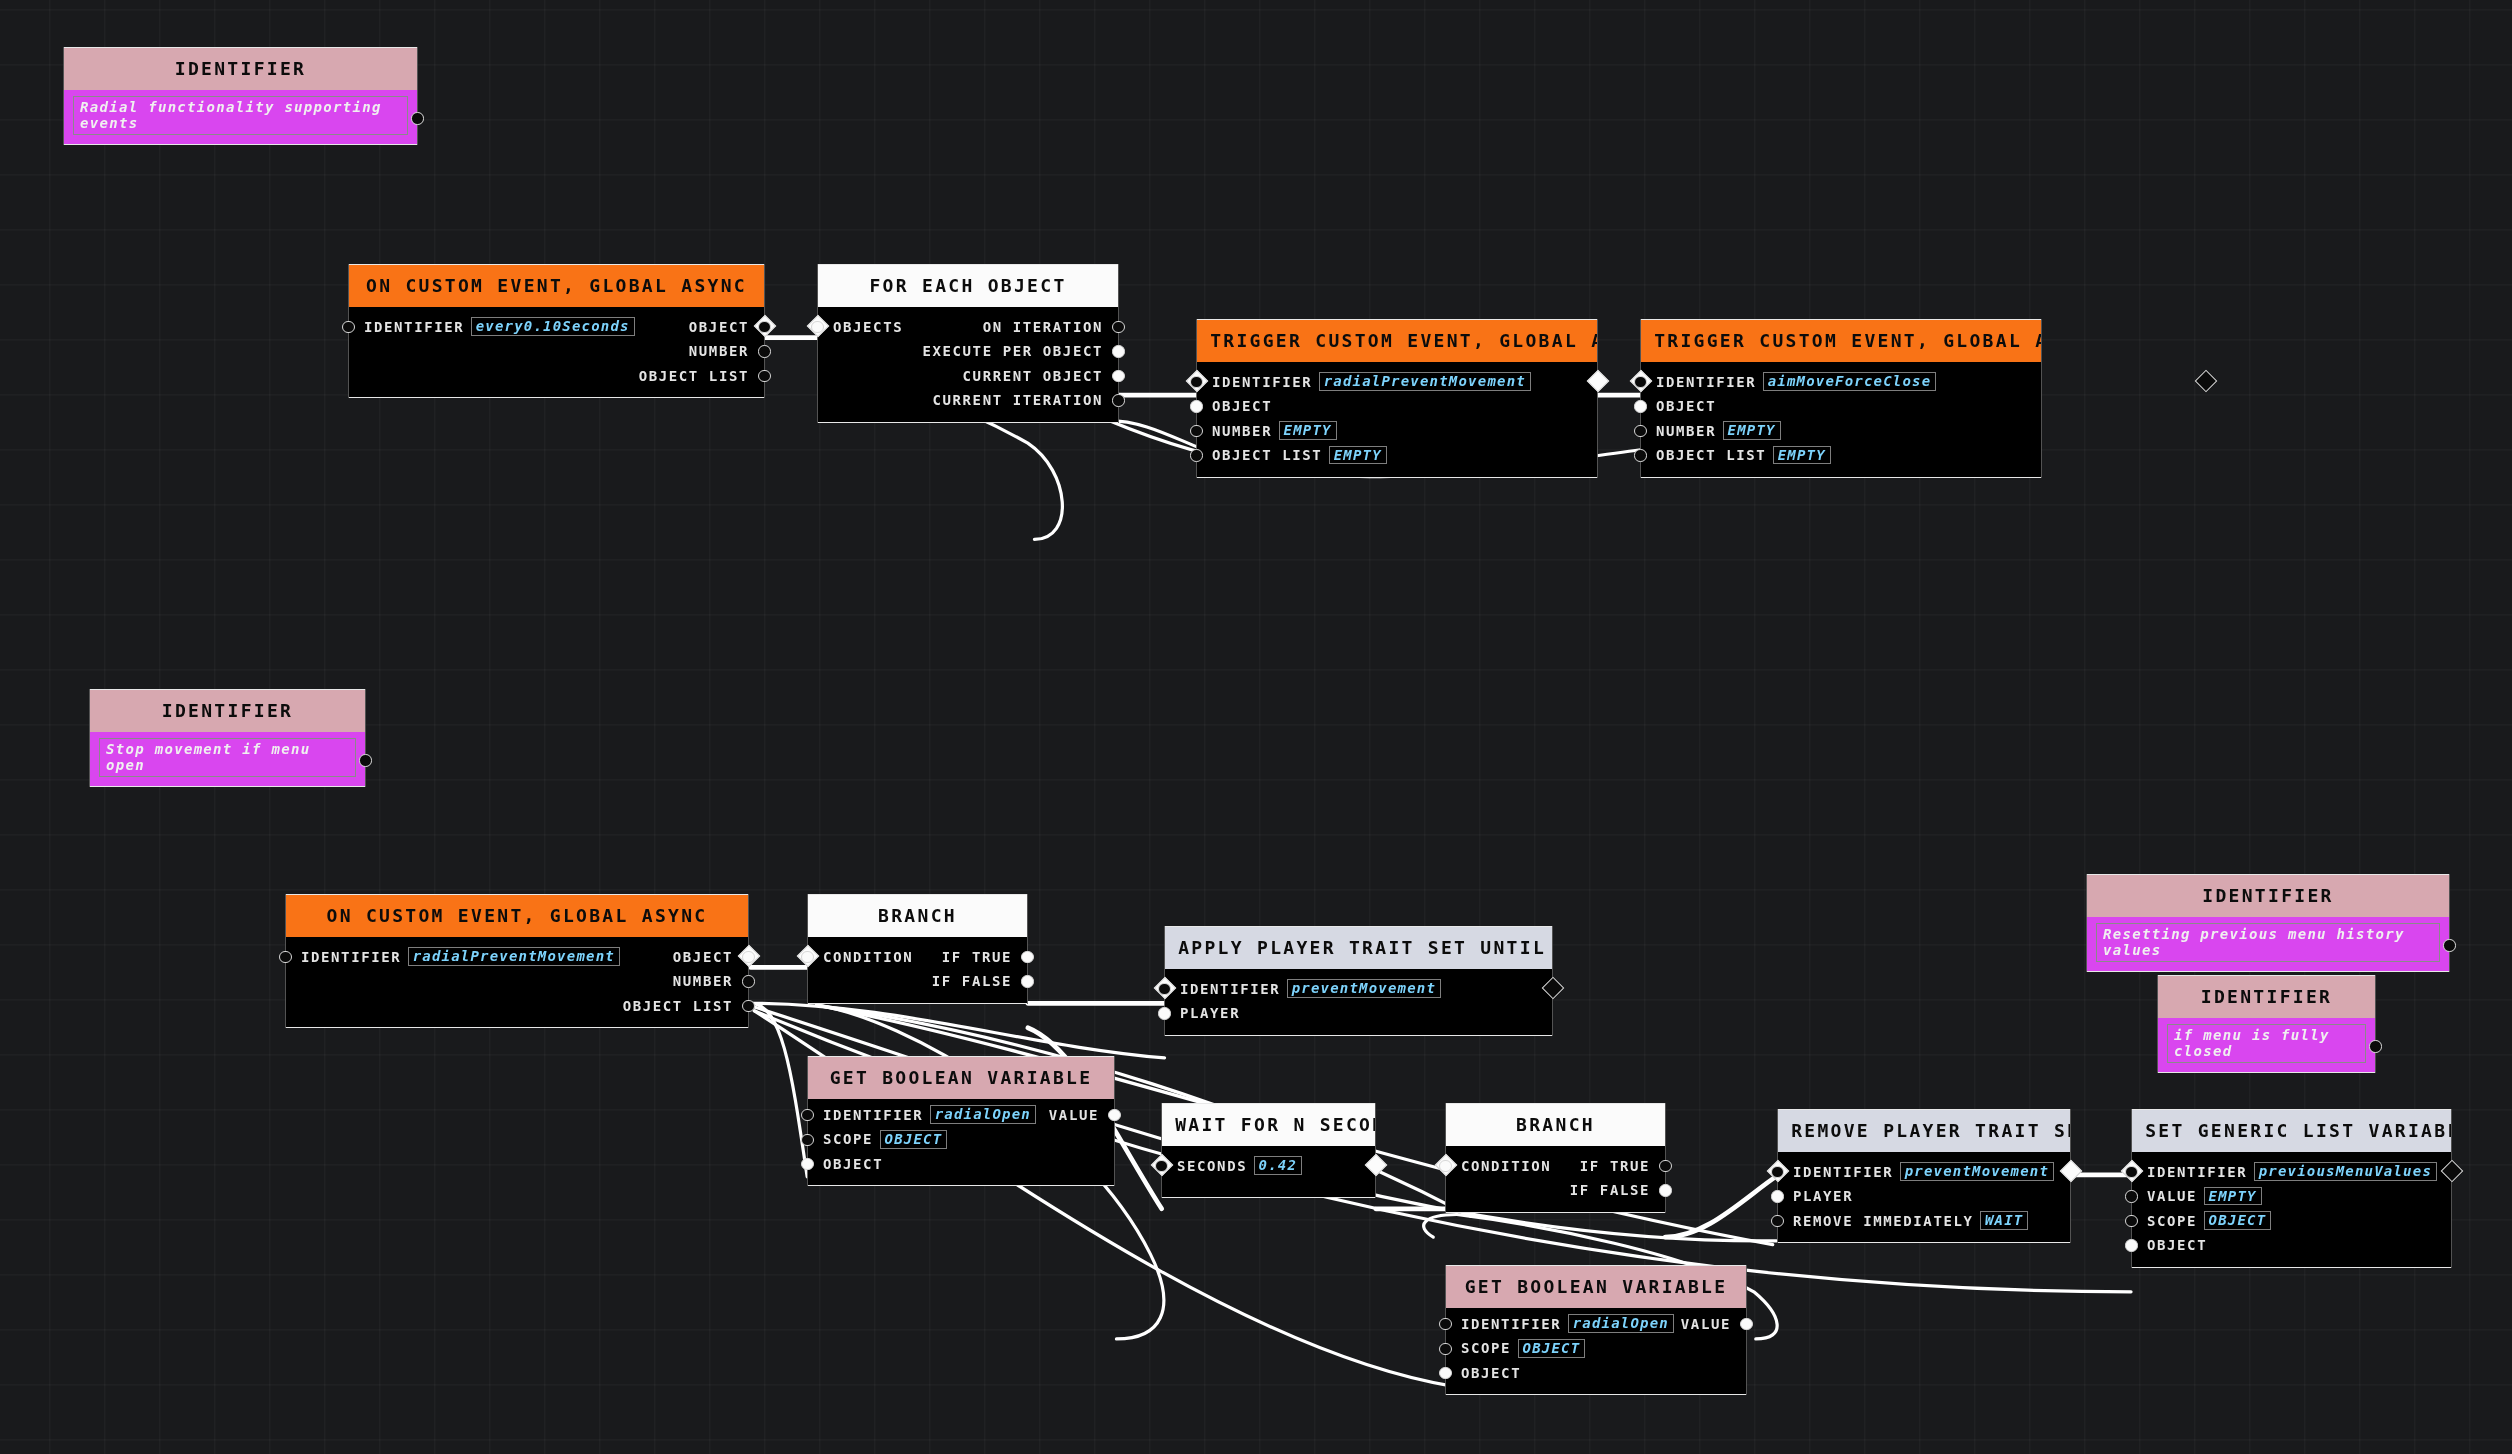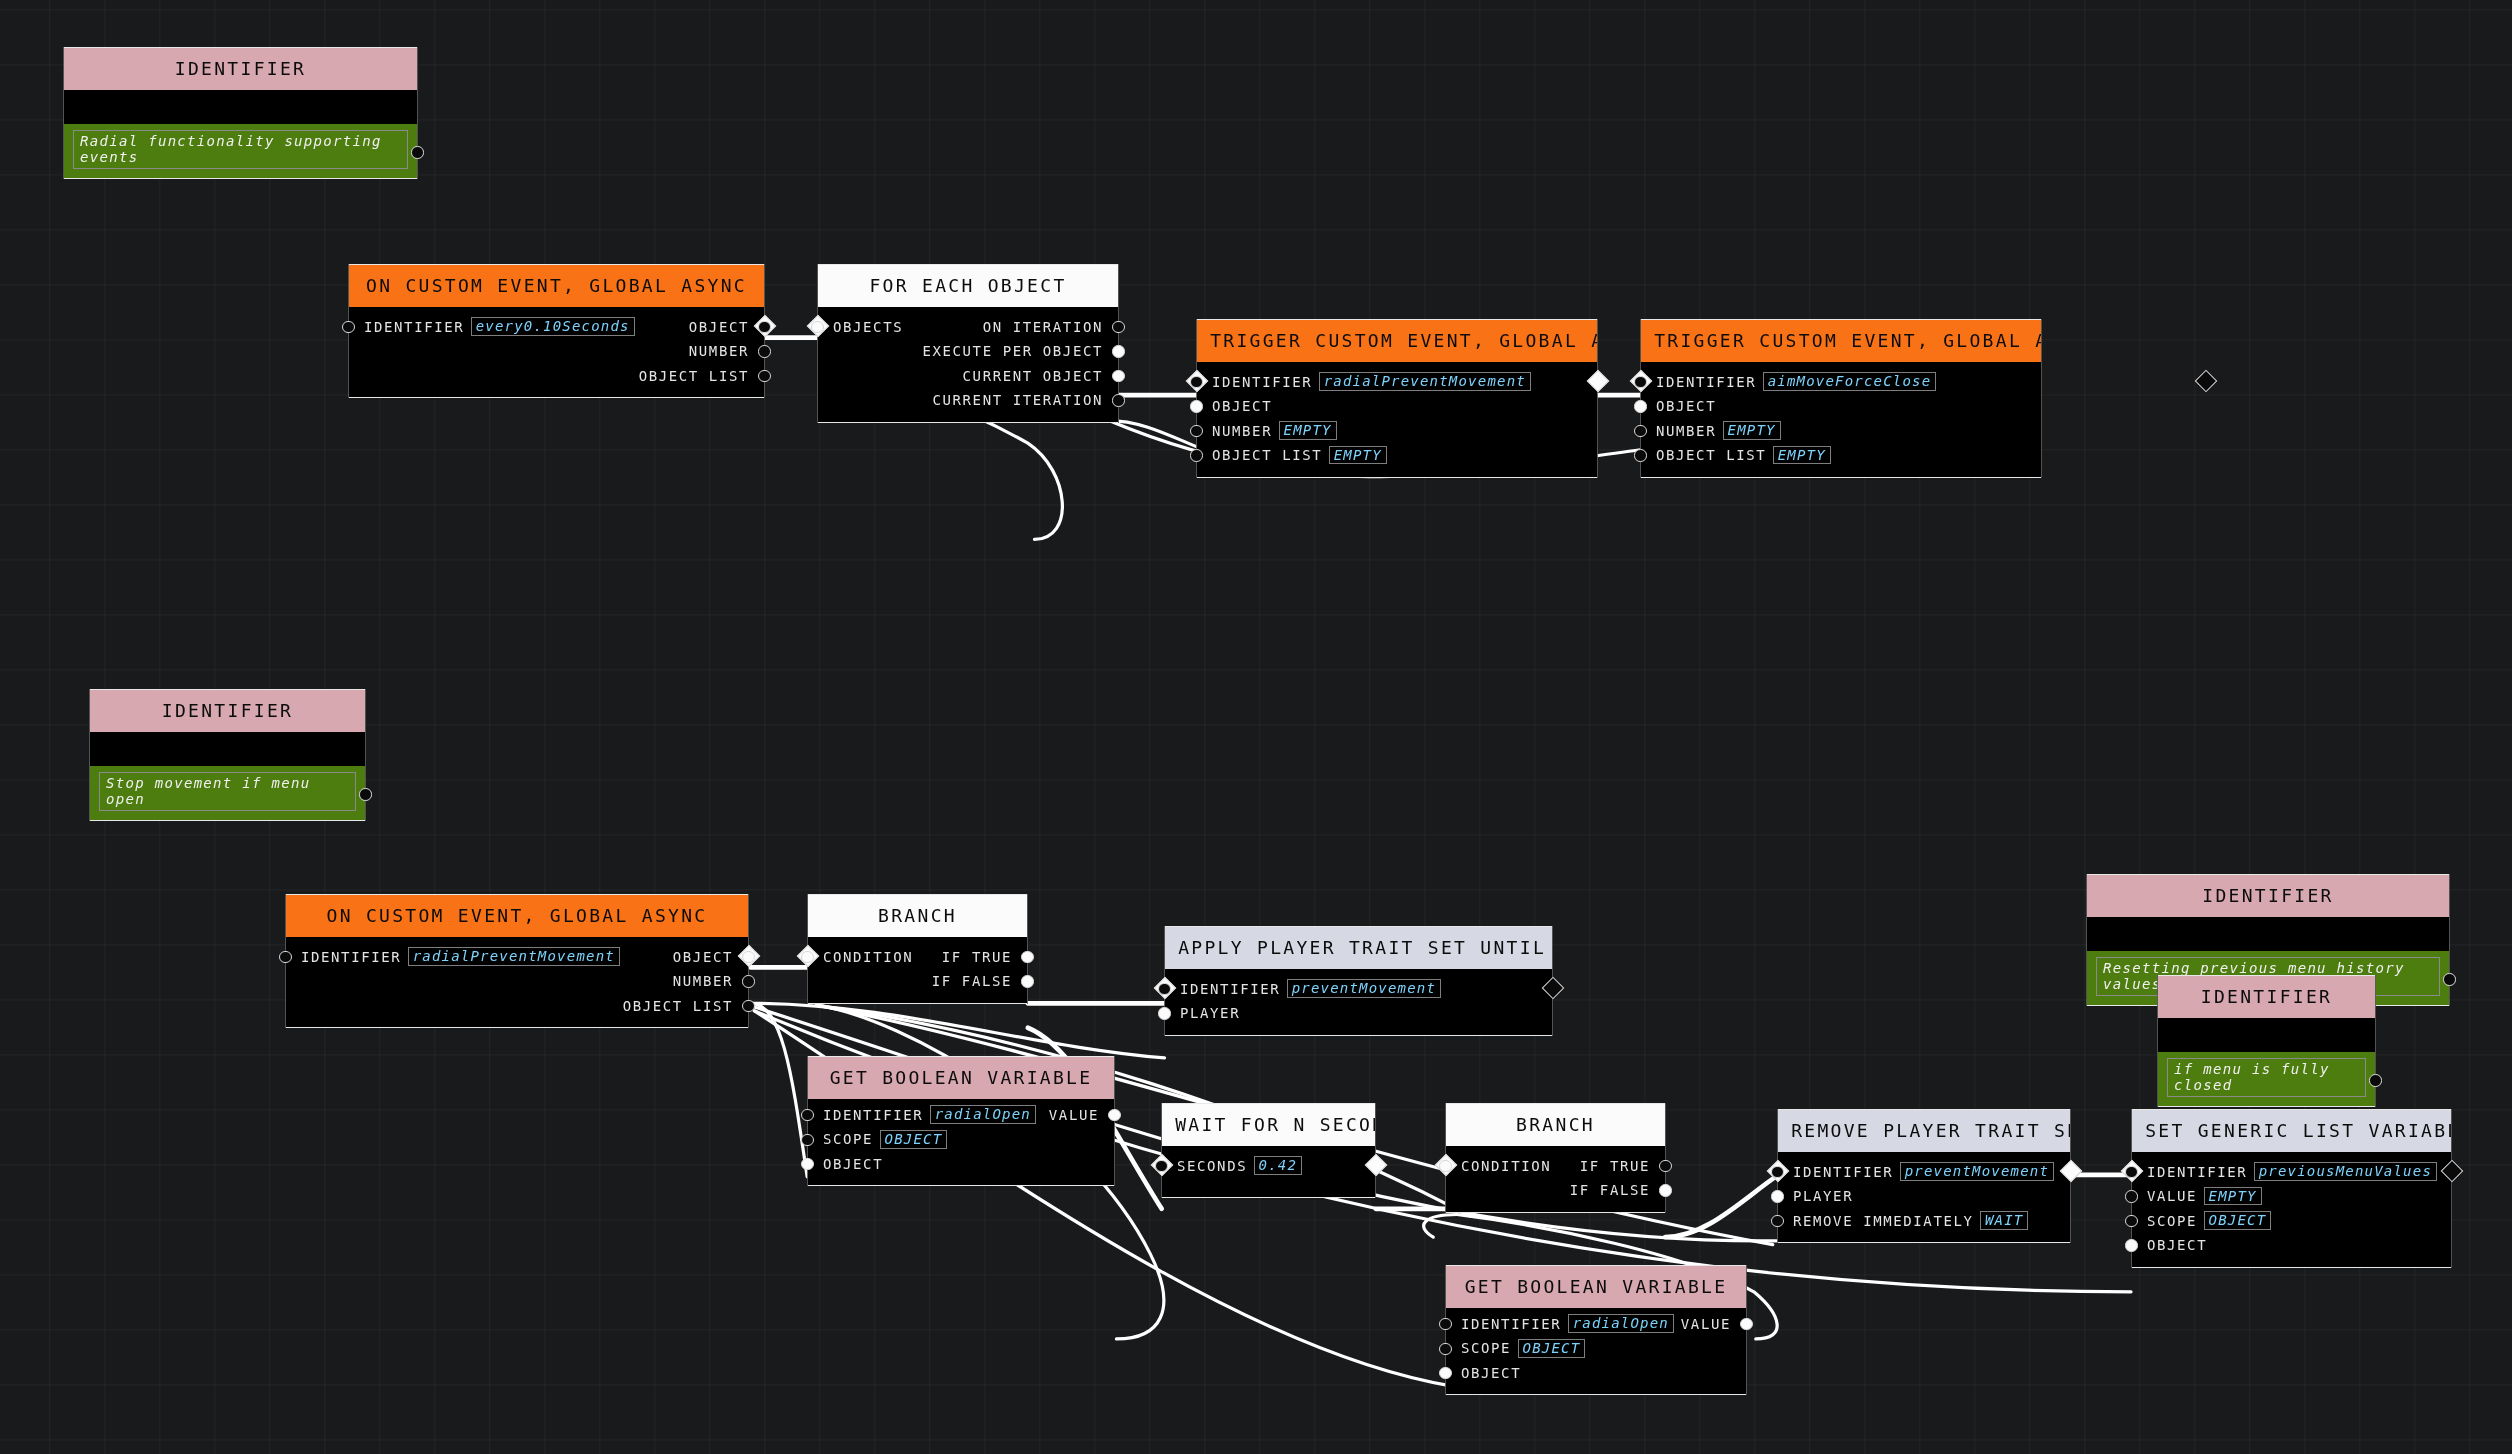--- a/index.html
+++ b/index.html
@@ -12,20 +12,21 @@
   #canvas {
     position: relative;
     width: 2512px; height: 1454px;
     background-color: #191a1c;
     background-image:
       linear-gradient(to right, rgba(255,255,255,0.045) 0.9px, transparent 0.9px),
       linear-gradient(to bottom, rgba(255,255,255,0.045) 0.9px, transparent 0.9px);
     background-size: 55px 55px;
     background-position: -5.7px 9.4px;
     overflow: hidden;
+    font-weight: bold;
   }
   #wires { position:absolute; left:0; top:0; width:2512px; height:1454px; pointer-events:none; }
 
   
   .node {
     position: absolute;
     background: #000;
     box-sizing: border-box;
     border-top: 1.9px solid #e8e8e8;
     border-bottom: 1.9px solid #e8e8e8;
@@ -63,21 +64,21 @@
   .pval {
     color: #7dd3fc; font-size: 14px; letter-spacing: 1.2px;
     font-style: italic;
     border: 0.9px solid #7e7e7e;
     padding: 0px 3.8px 0.9px 3.8px;
     margin-left: 6.6px;
     line-height: 16px;
     font-family: "DejaVu Sans Mono", "Liberation Mono", monospace;
   }
   
-  .note-body { background:#4d7c0f; padding: 6.6px 9.4px 8.5px 9.4px; position:relative;margin-top:34px; }
+  .note-body { background:#d946ef; padding: 6.6px 9.4px 8.5px 9.4px; position:relative; }
   .note-text {
     color:#f0f0f0; font-size:14px; font-style:italic; letter-spacing:1.3px;
     border:0.9px solid #8a8a8a; padding:1.9px 5.7px 2.8px 5.7px; display:block;
     font-family: "DejaVu Sans Mono", "Liberation Mono", monospace;
   }
 
   
   .port {
     position: absolute;
     width: 12.3px; height: 12.3px;

